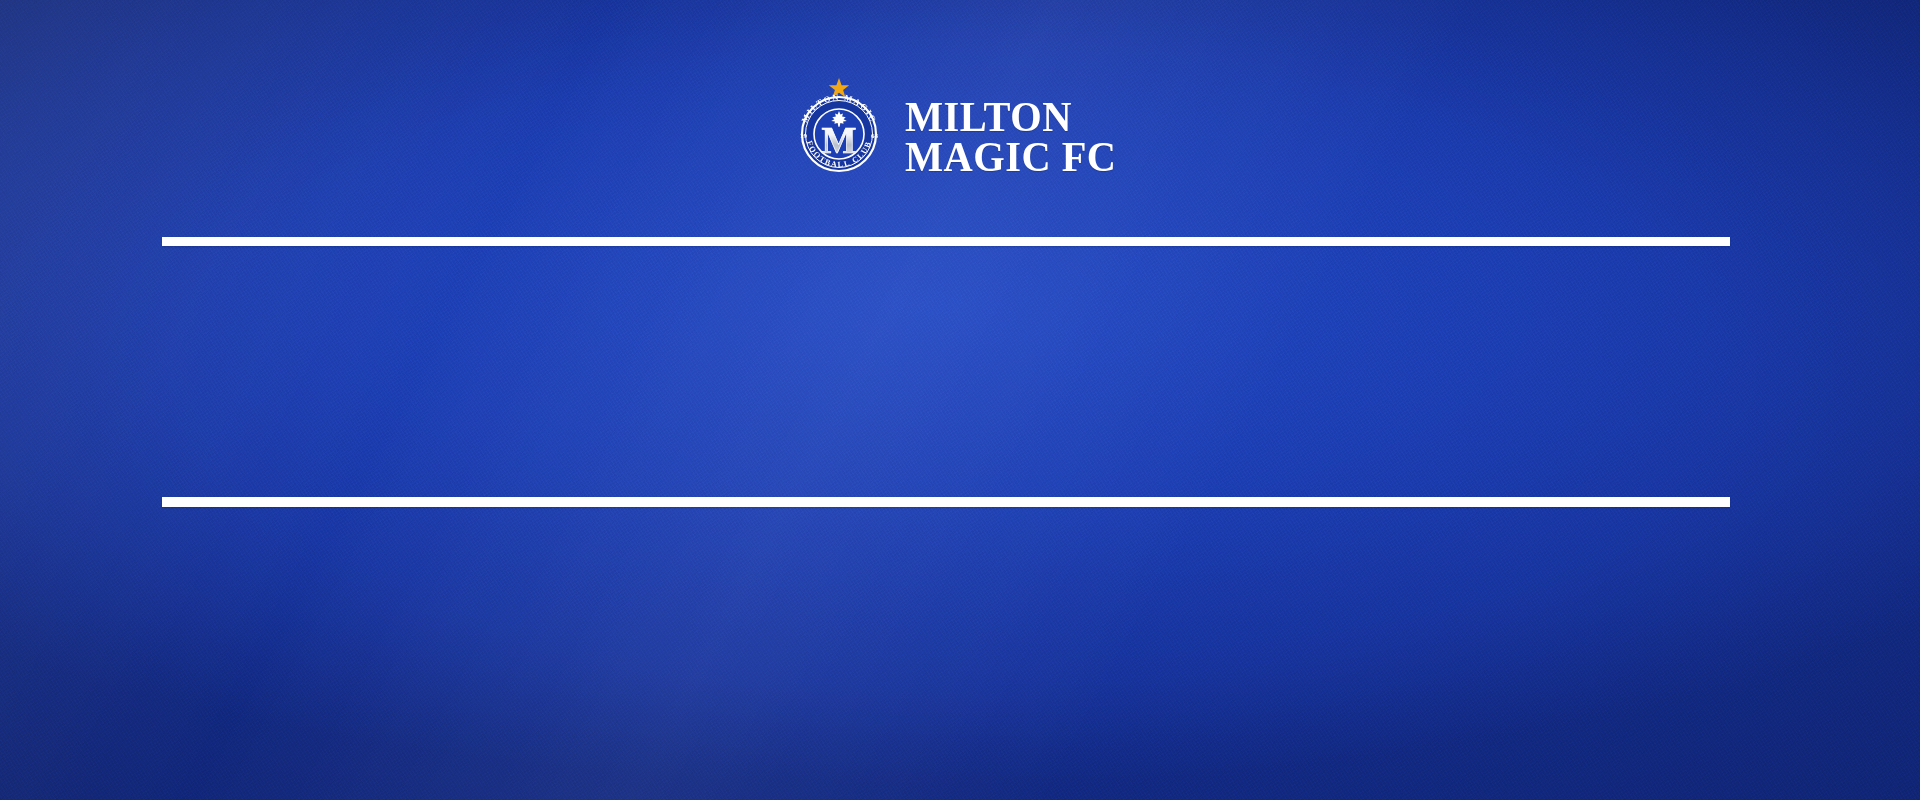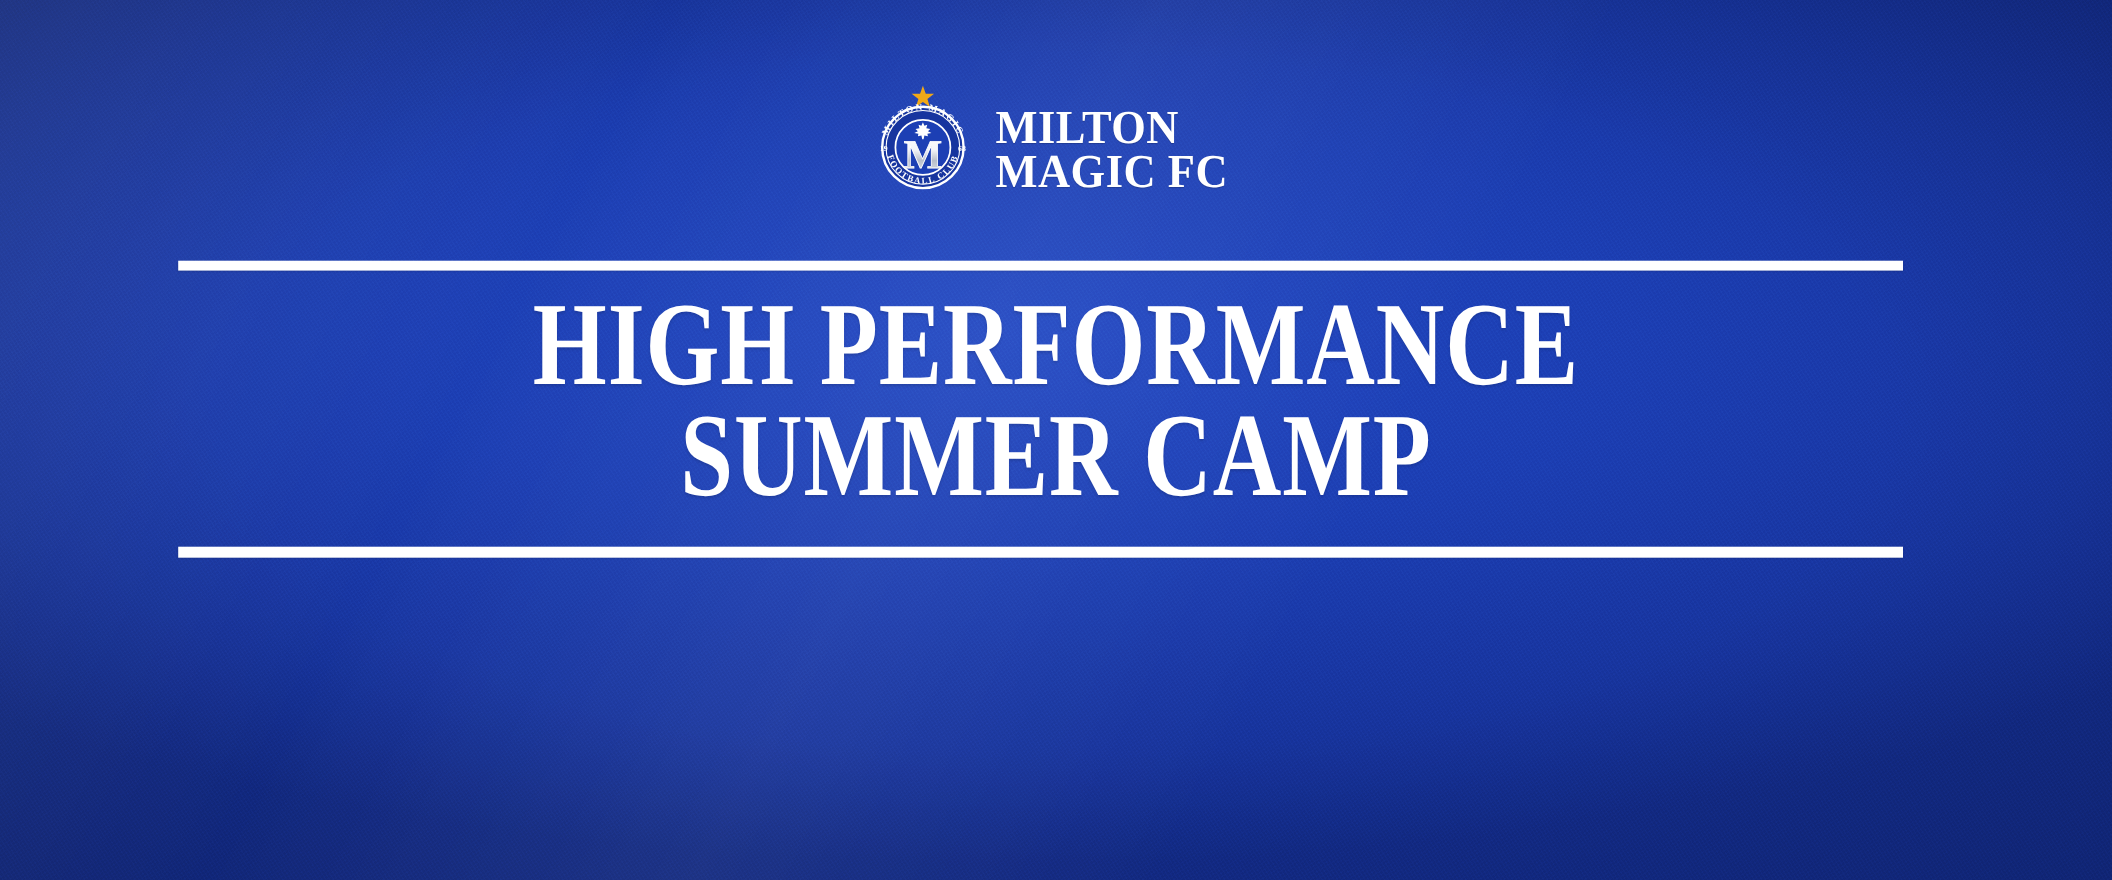--- a/index.html
+++ b/index.html
@@ -220,19 +220,15 @@
 
       <div class="wordmark">
         <div class="wordmark-line l1">MILTON</div>
         <div class="wordmark-line l2">MAGIC FC</div>
       </div>
     </div>
 
     <div class="rule rule-top"></div>
     <div class="rule rule-bottom"></div>
 
-    <div class="headline">
-      <div class="headline-line l1">HIGH PERFORMANCE</div>
-      <div class="headline-line l2">SUMMER CAMP</div>
-    </div>
 
   </div>
 </div>
 
 </body></html>

